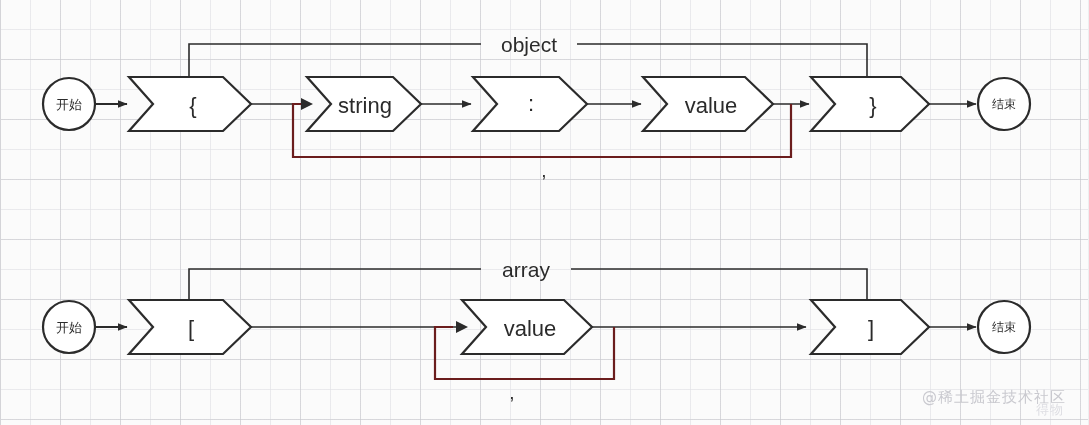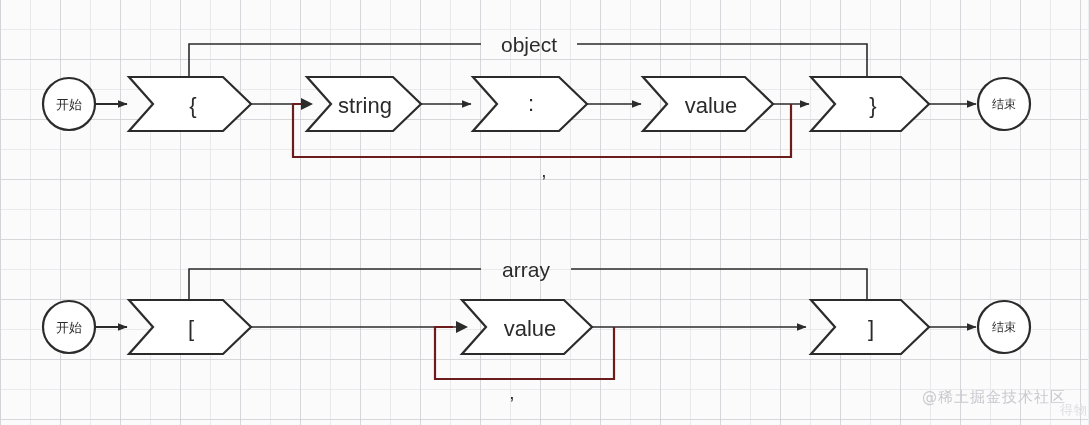--- a/index.html
+++ b/index.html
@@ -27,21 +27,21 @@
     font-family:"Liberation Sans","DejaVu Sans",sans-serif;
     fill:#2b2b2b;
   }
   .watermark{
     position:absolute;right:22px;bottom:18px;
     font-family:"DejaVu Sans",sans-serif;
     font-size:15px;color:#c9c9cf;letter-spacing:1px;
     white-space:nowrap;user-select:none;text-align:right;
   }
   .watermark2{
-    position:absolute;right:0;bottom:6px;
+    position:absolute;right:24px;bottom:6px;
     font-family:"DejaVu Sans",sans-serif;
     font-size:13px;color:#dedee3;letter-spacing:1px;
     white-space:nowrap;user-select:none;
   }
 </style>
 </head>
 <body>
 
 <div id="canvas">
 

